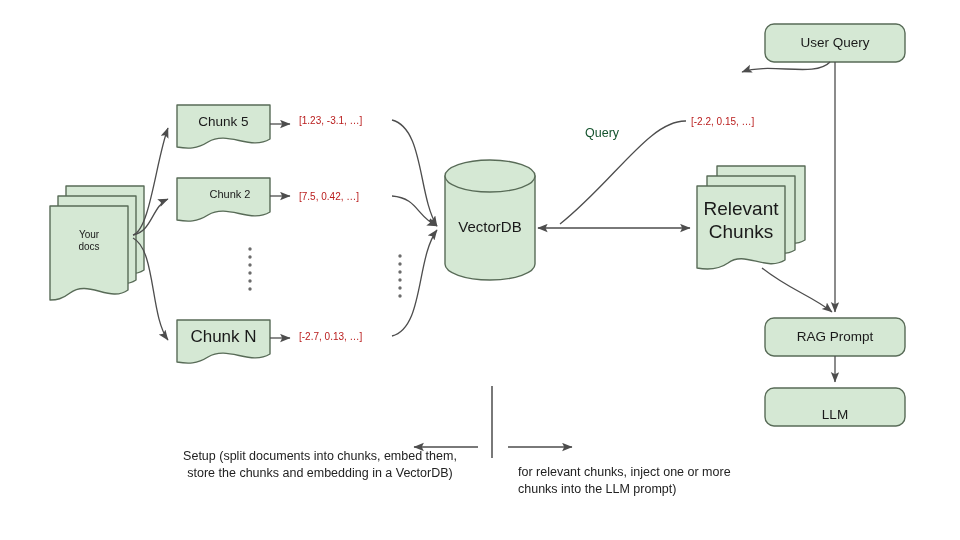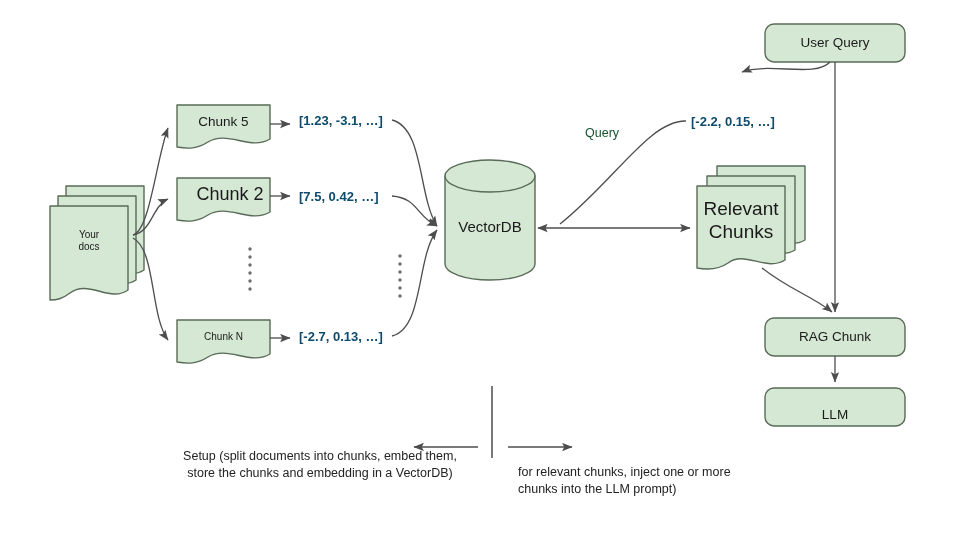--- a/index.html
+++ b/index.html
@@ -4,21 +4,21 @@
 <style>
   html,body{margin:0;padding:0;background:#ffffff;}
   body{width:960px;height:540px;overflow:hidden;
        font-family:"Liberation Sans","DejaVu Sans",sans-serif;color:#1a1a1a;}
   #stage{position:relative;width:960px;height:540px;background:#ffffff;}
   svg#canvas{position:absolute;left:0;top:0;width:960px;height:540px;}
   .nodeLabel{
     position:absolute;display:flex;align-items:center;justify-content:center;
     text-align:center;line-height:1.22;pointer-events:none;color:#1a1a1a;
   }
-  .vecTxt{position:absolute;font-size:13px;color:#0c4a6e;white-space:nowrap;font-weight:bold;}
+  .vecTxt{position:absolute;font-size:10px;color:#b91c1c;white-space:nowrap;}
   .capTxt{position:absolute;font-size:12.5px;color:#222;line-height:1.35;}
   .cap-left{text-align:center;}
   .cap-right{text-align:left;}
   .qlabel{position:absolute;font-size:12.5px;color:#14532d;white-space:nowrap;}
 </style>
 </head>
 <body>
 
 <div id="stage">
 
@@ -102,34 +102,34 @@
     </g>
   </svg>
 
   <div class="nodeLabel" style="left:50px;top:206px;width:78px;height:70px;font-size:10px;flex-direction:column;">
     <span>Your</span>
     <span>docs</span>
   </div>
 
   <div class="nodeLabel" style="left:177px;top:105px;width:93px;height:34px;font-size:13.5px;">Chunk 5</div>
 
-  <div class="nodeLabel" style="left:177px;top:178px;width:106px;height:34px;font-size:18px;">Chunk 2</div>
+  <div class="nodeLabel" style="left:177px;top:178px;width:106px;height:34px;font-size:11px;">Chunk 2</div>
 
-  <div class="nodeLabel" style="left:177px;top:320px;width:93px;height:34px;font-size:10px;">Chunk N</div>
+  <div class="nodeLabel" style="left:177px;top:320px;width:93px;height:34px;font-size:17px;">Chunk N</div>
 
   <div class="nodeLabel" style="left:445px;top:212px;width:90px;height:30px;font-size:15px;">VectorDB</div>
 
   <div class="nodeLabel" style="left:697px;top:192px;width:88px;height:56px;font-size:19px;flex-direction:column;">
     <span>Relevant</span>
     <span>Chunks</span>
   </div>
 
   <div class="nodeLabel" style="left:765px;top:24px;width:140px;height:38px;font-size:13.5px;">User Query</div>
 
-  <div class="nodeLabel" style="left:765px;top:318px;width:140px;height:38px;font-size:13.5px;">RAG Chunk</div>
+  <div class="nodeLabel" style="left:765px;top:318px;width:140px;height:38px;font-size:13.5px;">RAG Prompt</div>
 
   <div class="nodeLabel" style="left:765px;top:388px;width:140px;height:54px;font-size:13.5px;">LLM</div>
 
   <div class="vecTxt" style="left:299px;top:120px;transform:translateY(-50%);">[1.23, -3.1, …]</div>
 
   <div class="vecTxt" style="left:299px;top:196px;transform:translateY(-50%);">[7.5, 0.42, …]</div>
 
   <div class="vecTxt" style="left:299px;top:336px;transform:translateY(-50%);">[-2.7, 0.13, …]</div>
 
   <div class="vecTxt" style="left:691px;top:121px;transform:translateY(-50%);">[-2.2, 0.15, …]</div>

